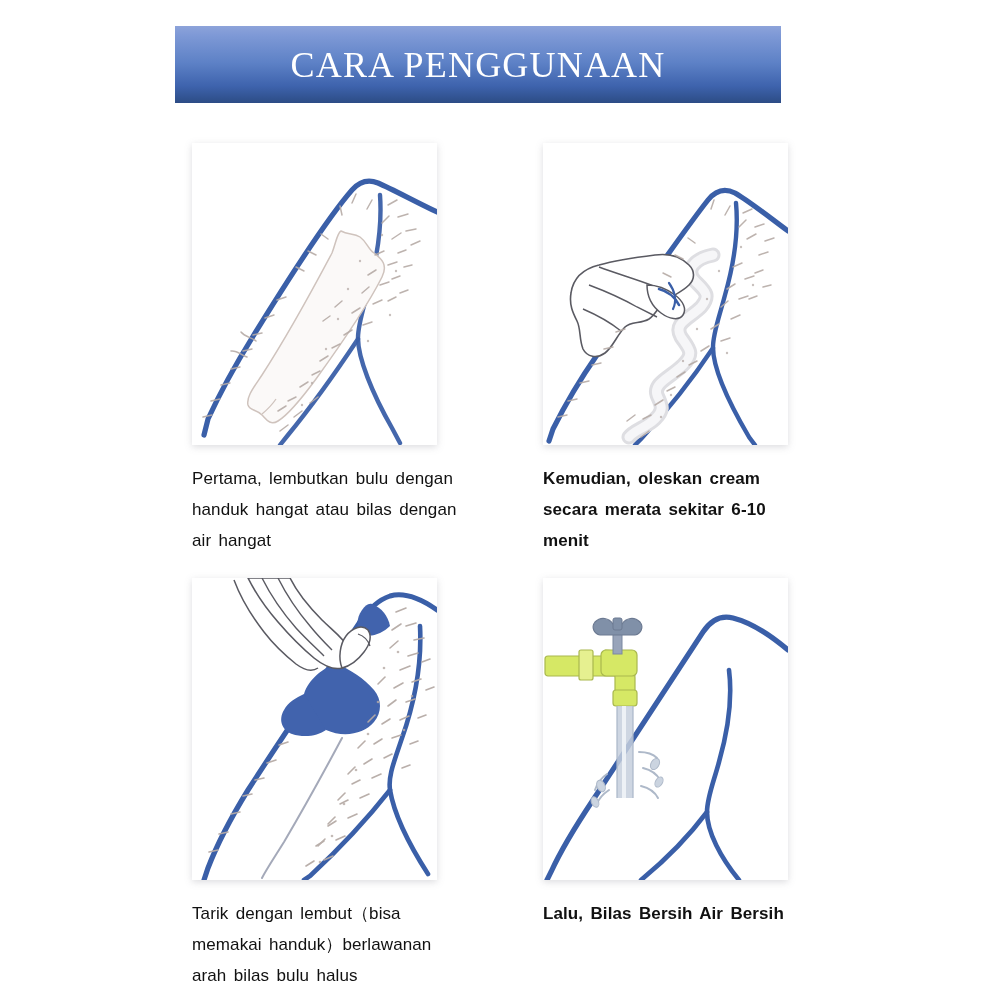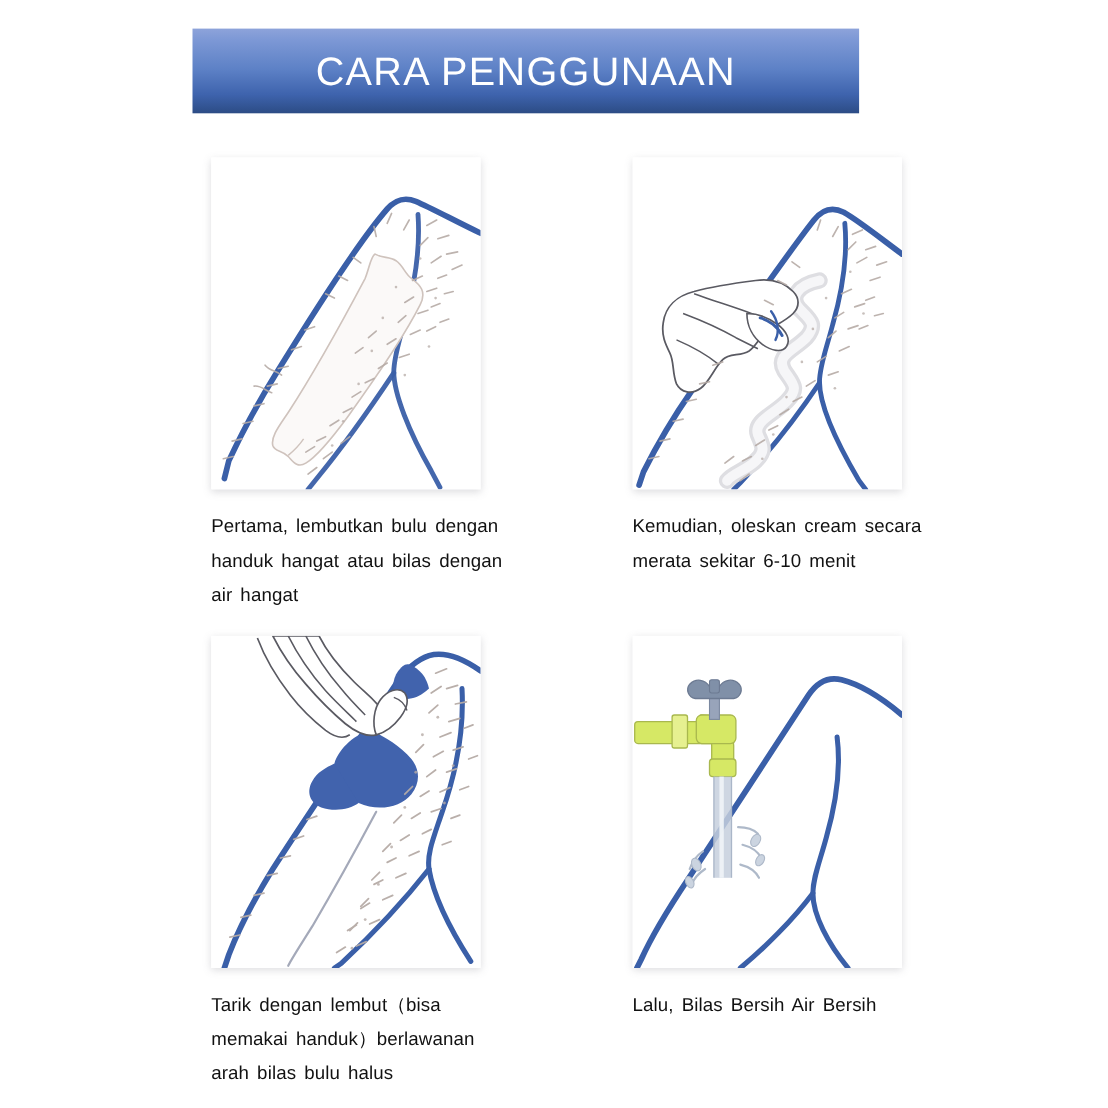--- a/index.html
+++ b/index.html
@@ -25,40 +25,40 @@
     background: linear-gradient(to bottom, #8da3da 0%, #7e99d6 12%, #5d81c6 48%, #3e63ad 78%, #2c4c85 100%);
     display: flex;
     align-items: center;
     justify-content: center;
   }
   #banner-title {
     color: #ffffff;
     font-size: 36px;
     font-weight: 400;
     letter-spacing: 1.2px;
-    font-family: Liberation Sans, sans-serif;
+    font-family: Liberation Serif, serif;
     white-space: nowrap;
   }
 
   
   #steps {
     position: absolute;
     left: 0;
     top: 143px;
     width: 1007px;
   }
   .step-row {
     display: flex;
     flex-direction: row;
   }
   .step {
     position: relative;
   }
   .step-col-left  { margin-left: 192px; }
-  .step-col-right { margin-left: 118px; }
+  .step-col-right { margin-left: 86px; font-weight: bold; }
 
   .panel {
     width: 245px;
     height: 302px;
     background: #ffffff;
     box-shadow: 0 2px 7px rgba(140,140,150,0.30);
     overflow: hidden;
     position: relative;
   }
   .panel svg {

